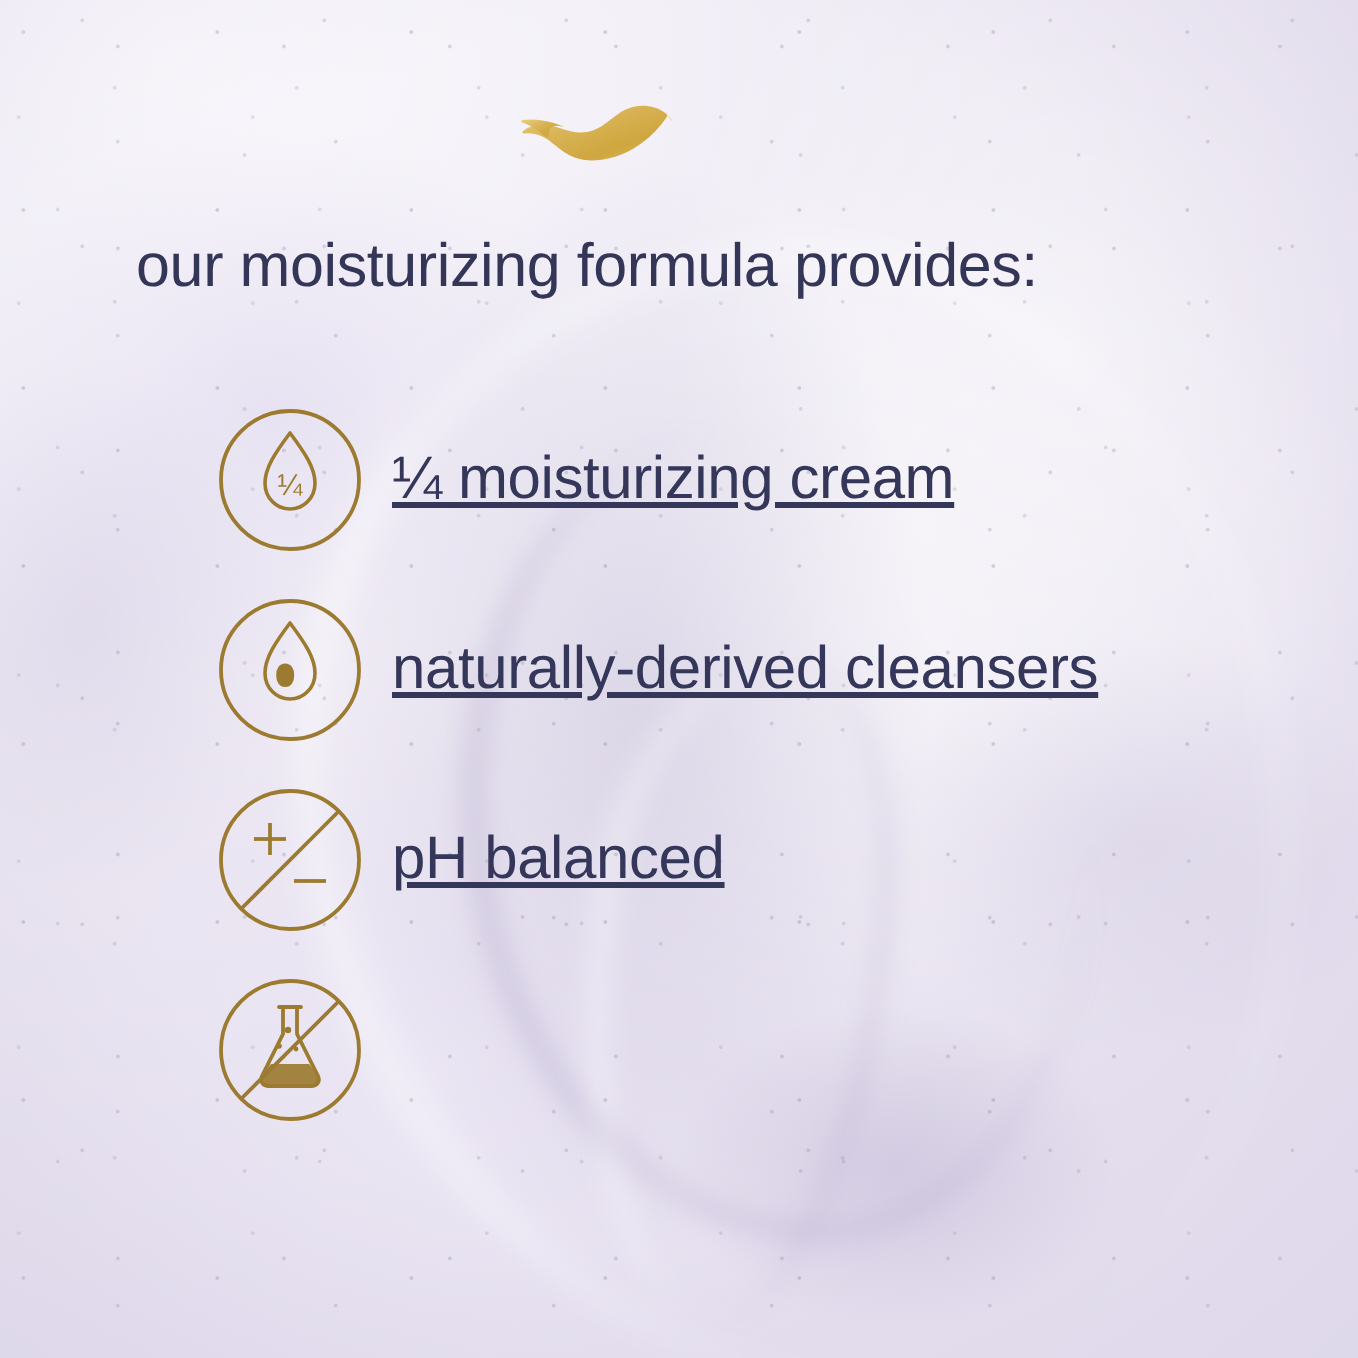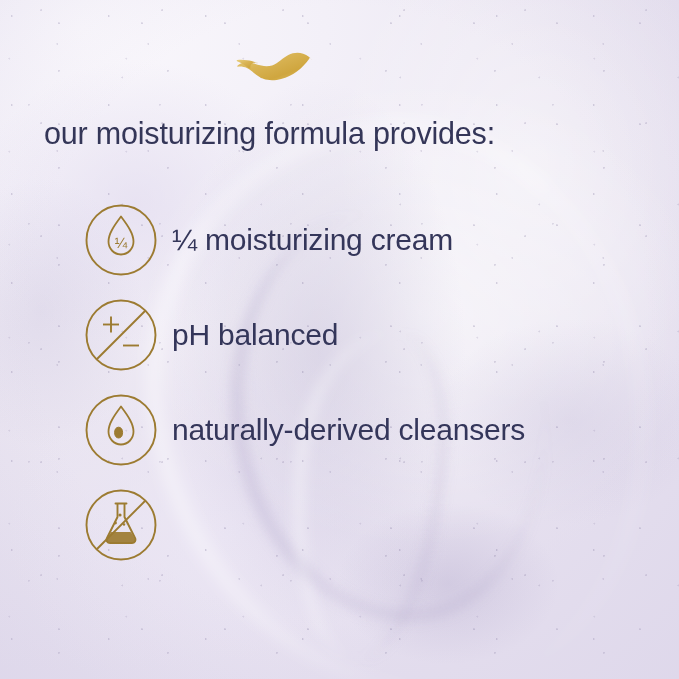--- a/index.html
+++ b/index.html
@@ -116,20 +116,21 @@
     background:
       radial-gradient(78% 78% at 50% 46%, rgba(255,255,255,0) 58%, rgba(203,195,224,0.26) 100%);
   }
 
   
   .content {
     position: relative;
     z-index: 5;
     width: 539px;
     height: 679px;
+    margin-left: 24px;
   }
 
   .brand-logo {
     position: absolute;
     left: 0;
     right: 0;
     top: 44px;
     display: flex;
     justify-content: center;
   }
@@ -168,20 +169,21 @@
   }
 
   .benefit-label {
     margin-left: 14px;
     font-size: 30px;
     line-height: 1.1;
     color: #34365a;
     font-weight: 400;
     letter-spacing: -0.2px;
     white-space: nowrap;
+    text-decoration: underline;
   }
 </style>
 </head>
 <body>
 
 <div id="poster">
 
   <div class="bg-layer bg-base"></div>
   <div class="bg-layer bg-swirl"></div>
   <div class="bg-layer bg-shadows"></div>
@@ -217,35 +219,35 @@
           <circle cx="37" cy="37" r="34.5" fill="none" stroke="#9c7b31" stroke-width="1.9"></circle>
           <path d="M37 13.5 C29.5 23.5 24.5 31 24.5 38.6 C24.5 45.8 30.1 51.5 37 51.5 C43.9 51.5 49.5 45.8 49.5 38.6 C49.5 31 44.5 23.5 37 13.5 Z" fill="none" stroke="#9c7b31" stroke-width="1.8" stroke-linejoin="round"></path>
           <text x="37" y="44.5" text-anchor="middle" font-family="Liberation Sans, sans-serif" font-size="15" fill="#9c7b31">¼</text>
         </svg>
         <div class="benefit-label">¼ moisturizing cream</div>
       </div>
 
       <div class="benefit-row">
         <svg class="benefit-icon" viewBox="0 0 74 74">
           <circle cx="37" cy="37" r="34.5" fill="none" stroke="#9c7b31" stroke-width="1.9"></circle>
+          <path d="M37 13.5 C29.5 23.5 24.5 31 24.5 38.6 C24.5 45.8 30.1 51.5 37 51.5 C43.9 51.5 49.5 45.8 49.5 38.6 C49.5 31 44.5 23.5 37 13.5 Z" fill="none" stroke="#9c7b31" stroke-width="1.8" stroke-linejoin="round"></path>
+          <path d="M34.6 34.2 C37.3 34.2 38.6 36.6 38.6 39.6 C38.6 42.6 37.3 45.0 34.6 45.0 C31.9 45.0 30.6 42.6 30.6 39.6 C30.6 36.6 31.9 34.2 34.6 34.2 Z" fill="#9c7b31" stroke="#9c7b31" stroke-width="1"></path>
+        </svg>
+        <div class="benefit-label">naturally-derived cleansers</div>
+      </div>
+
+      <div class="benefit-row">
+        <svg class="benefit-icon" viewBox="0 0 74 74">
+          <circle cx="37" cy="37" r="34.5" fill="none" stroke="#9c7b31" stroke-width="1.9"></circle>
           <line x1="12.5" y1="61.5" x2="61.5" y2="12.5" stroke="#9c7b31" stroke-width="1.9"></line>
           <line x1="19" y1="26.5" x2="35" y2="26.5" stroke="#9c7b31" stroke-width="1.9"></line>
           <line x1="27" y1="18.5" x2="27" y2="34.5" stroke="#9c7b31" stroke-width="1.9"></line>
           <line x1="39" y1="47.5" x2="55" y2="47.5" stroke="#9c7b31" stroke-width="1.9"></line>
         </svg>
         <div class="benefit-label">pH balanced</div>
-      </div>
-
-      <div class="benefit-row">
-        <svg class="benefit-icon" viewBox="0 0 74 74">
-          <circle cx="37" cy="37" r="34.5" fill="none" stroke="#9c7b31" stroke-width="1.9"></circle>
-          <path d="M37 13.5 C29.5 23.5 24.5 31 24.5 38.6 C24.5 45.8 30.1 51.5 37 51.5 C43.9 51.5 49.5 45.8 49.5 38.6 C49.5 31 44.5 23.5 37 13.5 Z" fill="none" stroke="#9c7b31" stroke-width="1.8" stroke-linejoin="round"></path>
-          <path d="M34.6 34.2 C37.3 34.2 38.6 36.6 38.6 39.6 C38.6 42.6 37.3 45.0 34.6 45.0 C31.9 45.0 30.6 42.6 30.6 39.6 C30.6 36.6 31.9 34.2 34.6 34.2 Z" fill="#9c7b31" stroke="#9c7b31" stroke-width="1"></path>
-        </svg>
-        <div class="benefit-label">naturally-derived cleansers</div>
       </div>
 
       <div class="benefit-row">
         <svg class="benefit-icon" viewBox="0 0 74 74">
           <circle cx="37" cy="37" r="34.5" fill="none" stroke="#9c7b31" stroke-width="1.9"></circle>
           <path d="M31.5 15.5 L42.5 15.5 M33.5 15.5 L33.5 29 L23 50 C21.8 52.4 23.3 55 26 55 L48 55 C50.7 55 52.2 52.4 51 50 L40.5 29 L40.5 15.5" fill="none" stroke="#9c7b31" stroke-width="1.9" stroke-linejoin="round" stroke-linecap="round"></path>
           <path d="M27.6 44 L46.4 44 C47.2 44 50.6 50.5 51 50.9 C52.2 53.1 50.6 55 48 55 L26 55 C23.4 55 21.8 53.1 23 50.9 C23.4 50.5 26.8 44 27.6 44 Z" fill="#9c7b31" opacity="0.92"></path>
           <circle cx="36" cy="27" r="1.6" fill="#9c7b31"></circle>
           <circle cx="31.5" cy="35" r="1.4" fill="#9c7b31"></circle>
           <circle cx="40" cy="36.5" r="1.2" fill="#9c7b31"></circle>

